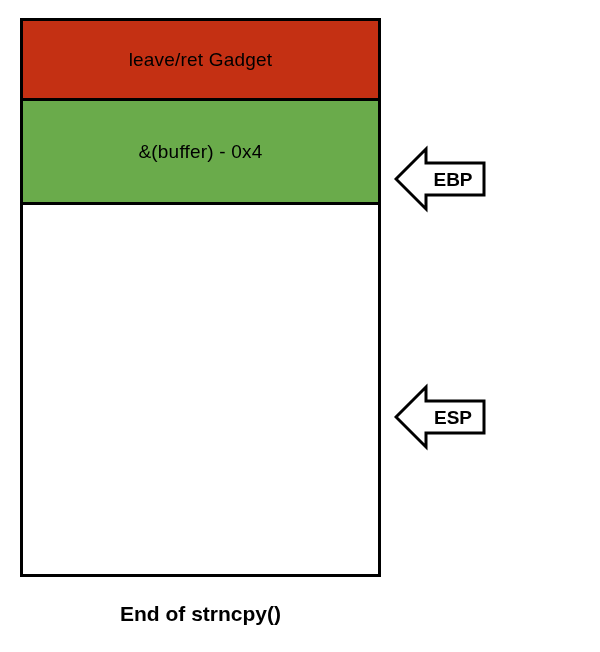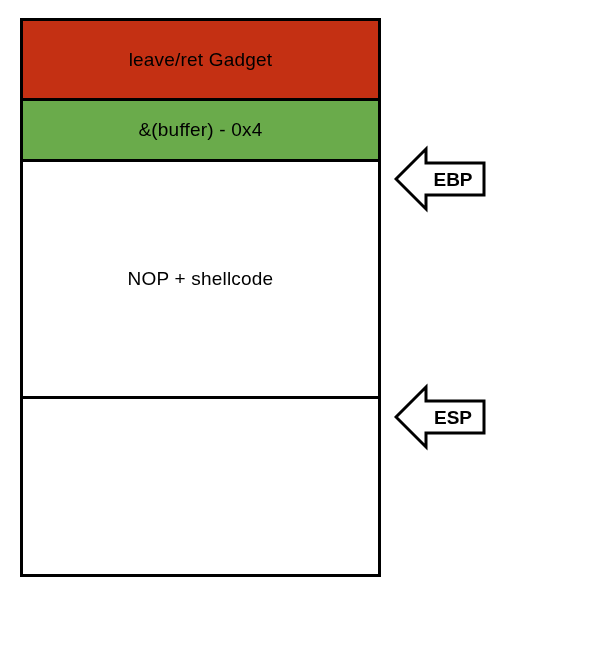--- a/index.html
+++ b/index.html
@@ -29,21 +29,21 @@
     border-top:3px solid #000;
     display:flex;
     align-items:center;
     justify-content:center;
     font-size:19px;
     color:#000;
     letter-spacing:0.2px;
   }
   .seg:first-child{border-top:none;}
   .seg-0{height:77px;}
-  .seg-1{height:61px;}
+  .seg-1{height:104px;}
   .seg-2{height:237px;}
   .seg-3{height:80px;}
   .seg-4{height:78px;}
   .arrow{
     position:absolute;
     left:394px;
     width:95px;
     height:70px;
   }
   .arrow-ebp{top:144px;}
@@ -70,32 +70,30 @@
 
 <div class="canvas">
 
   <div class="stack">
     <div class="seg seg-0" style="background: rgb(196, 48, 19);">
       <span>leave/ret Gadget</span>
     </div>
     <div class="seg seg-1" style="background: rgb(106, 171, 75);">
       <span>&amp;(buffer) - 0x4</span>
     </div>
-    <div class="seg seg-2" style="background: rgb(255, 255, 255);">
-      <span>NOP + shellcode</span>
-    </div>
     <div class="seg seg-4" style="background: rgb(255, 255, 255);">
       <span></span>
     </div>
   </div>
 
   <svg class="arrow arrow-ebp" viewBox="0 0 95 70" xmlns="http://www.w3.org/2000/svg">
     <polygon points="2,35 32,5 32,19 90,19 90,51 32,51 32,65" fill="#ffffff" stroke="#000000" stroke-width="3" stroke-linejoin="miter"></polygon>
     <text x="59" y="41.5" text-anchor="middle">EBP</text>
   </svg>
 
   <svg class="arrow arrow-esp" viewBox="0 0 95 70" xmlns="http://www.w3.org/2000/svg">
     <polygon points="2,35 32,5 32,19 90,19 90,51 32,51 32,65" fill="#ffffff" stroke="#000000" stroke-width="3" stroke-linejoin="miter"></polygon>
     <text x="59" y="41.5" text-anchor="middle">ESP</text>
   </svg>
 
+  <div class="caption">End of strncpy()</div>
 
 </div>
 
 </body></html>

